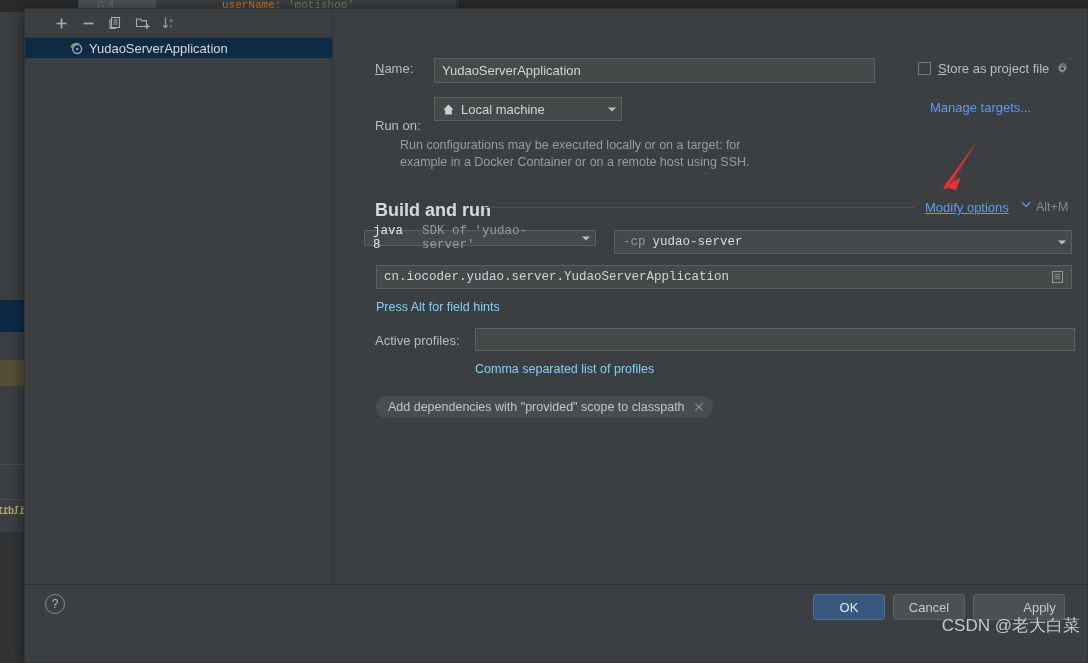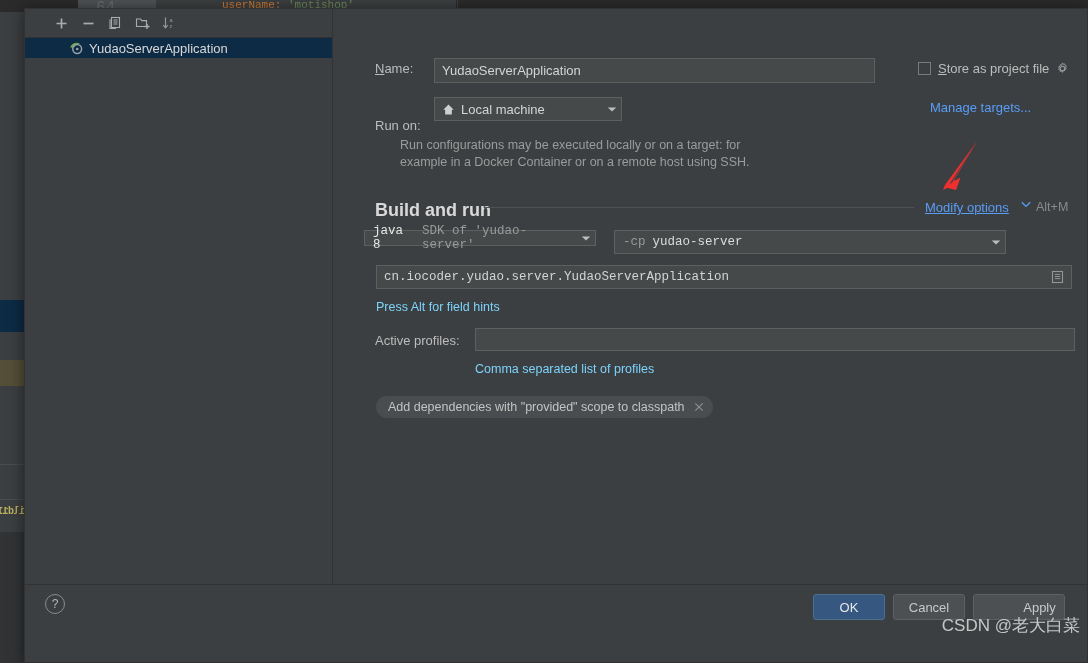--- a/index.html
+++ b/index.html
@@ -306,21 +306,21 @@
           <div class="combo" style="position:absolute;left:30px;top:221px;width:232px;height:16px;padding-left:8px;">
             <span style="font-family:'Liberation Mono',monospace;font-size:12.5px;color:#e8e8e8;">java 8</span>
             <span style="font-family:'Liberation Mono',monospace;font-size:12.5px;color:#9a9a9a;margin-left:6px;">SDK of 'yudao-server'</span>
             <span class="arrow">
               <svg width="10" height="7" viewBox="0 0 10 7">
                   <path d="M0.8 1.4 L5 5.6 L9.2 1.4 Z" fill="#bdbdbd"></path>
                 </svg>
             </span>
           </div>
 
-          <div class="combo" style="position:absolute;left:280px;top:221px;width:392px;height:24px;padding-left:8px;">
+          <div class="combo" style="position:absolute;left:280px;top:221px;width:458px;height:24px;padding-left:8px;">
             <span style="font-family:'Liberation Mono',monospace;font-size:12.5px;color:#9a9a9a;">-cp</span>
             <span style="font-family:'Liberation Mono',monospace;font-size:12.5px;color:#dcdcdc;margin-left:7px;">yudao-server</span>
             <span class="arrow">
               <svg width="10" height="7" viewBox="0 0 10 7">
                   <path d="M0.8 1.4 L5 5.6 L9.2 1.4 Z" fill="#bdbdbd"></path>
                 </svg>
             </span>
           </div>
 
           <div class="txtfield mono" style="position:absolute;left:42px;top:256px;width:696px;height:24px;">

